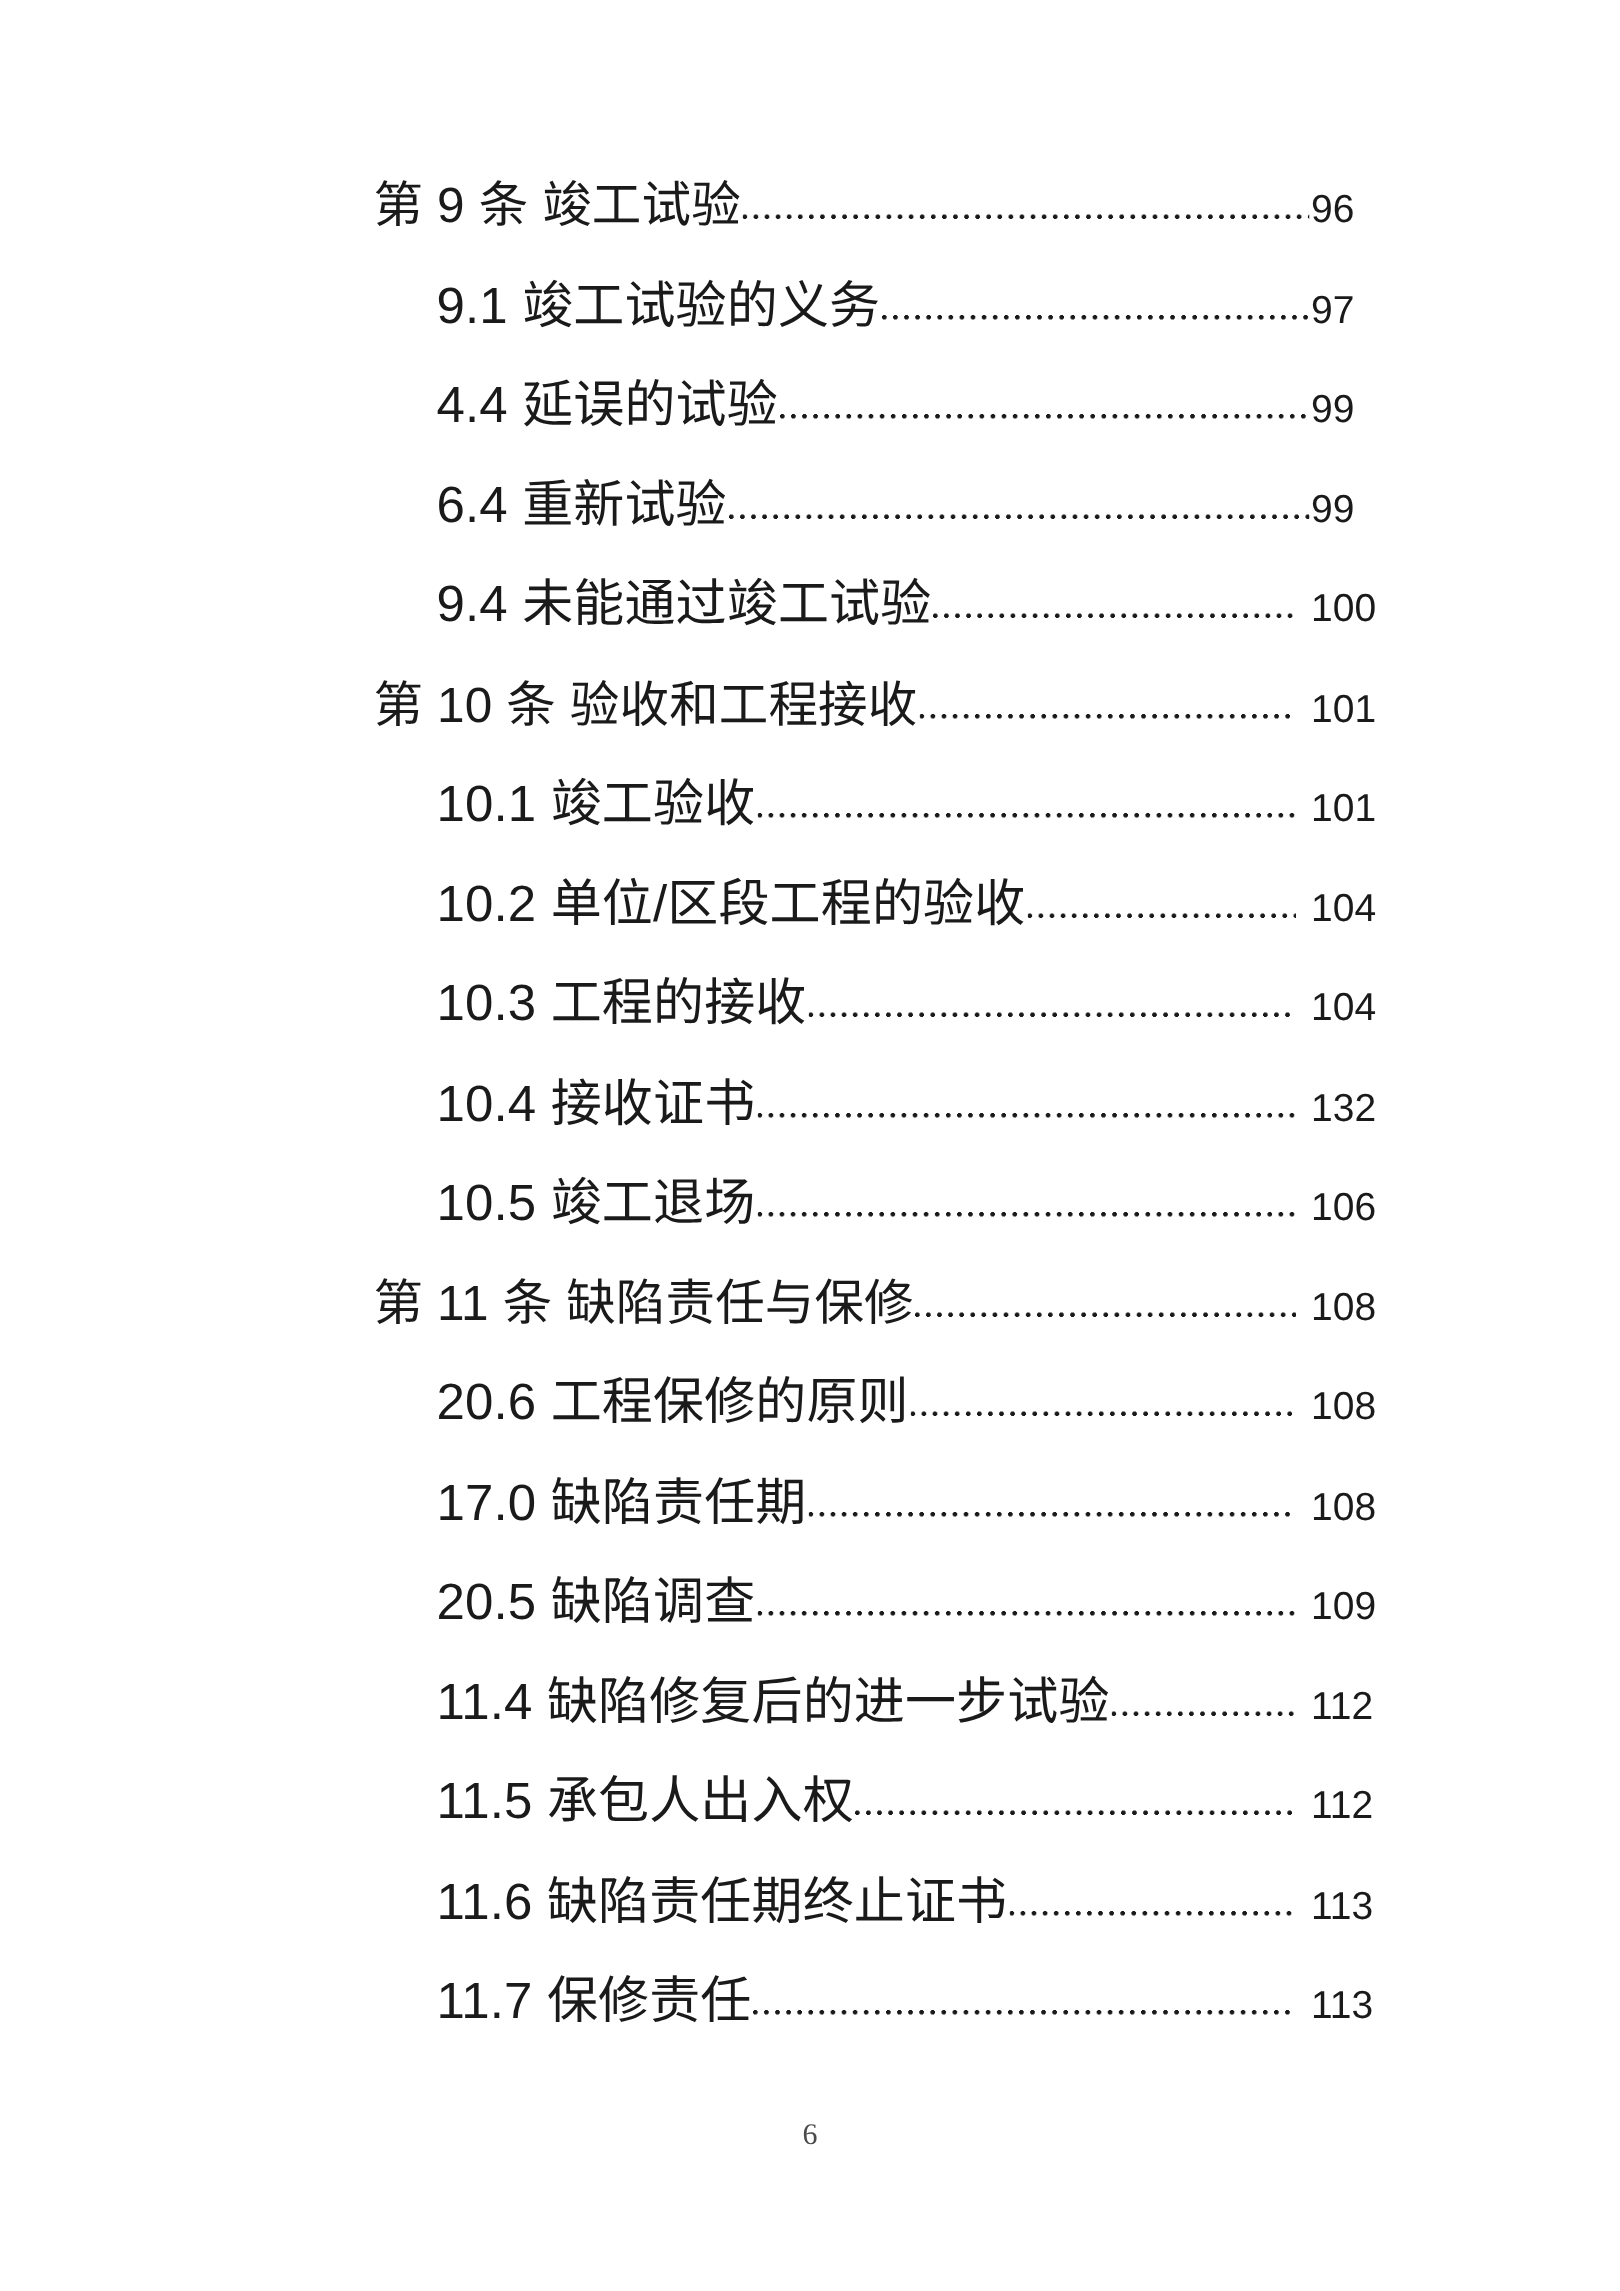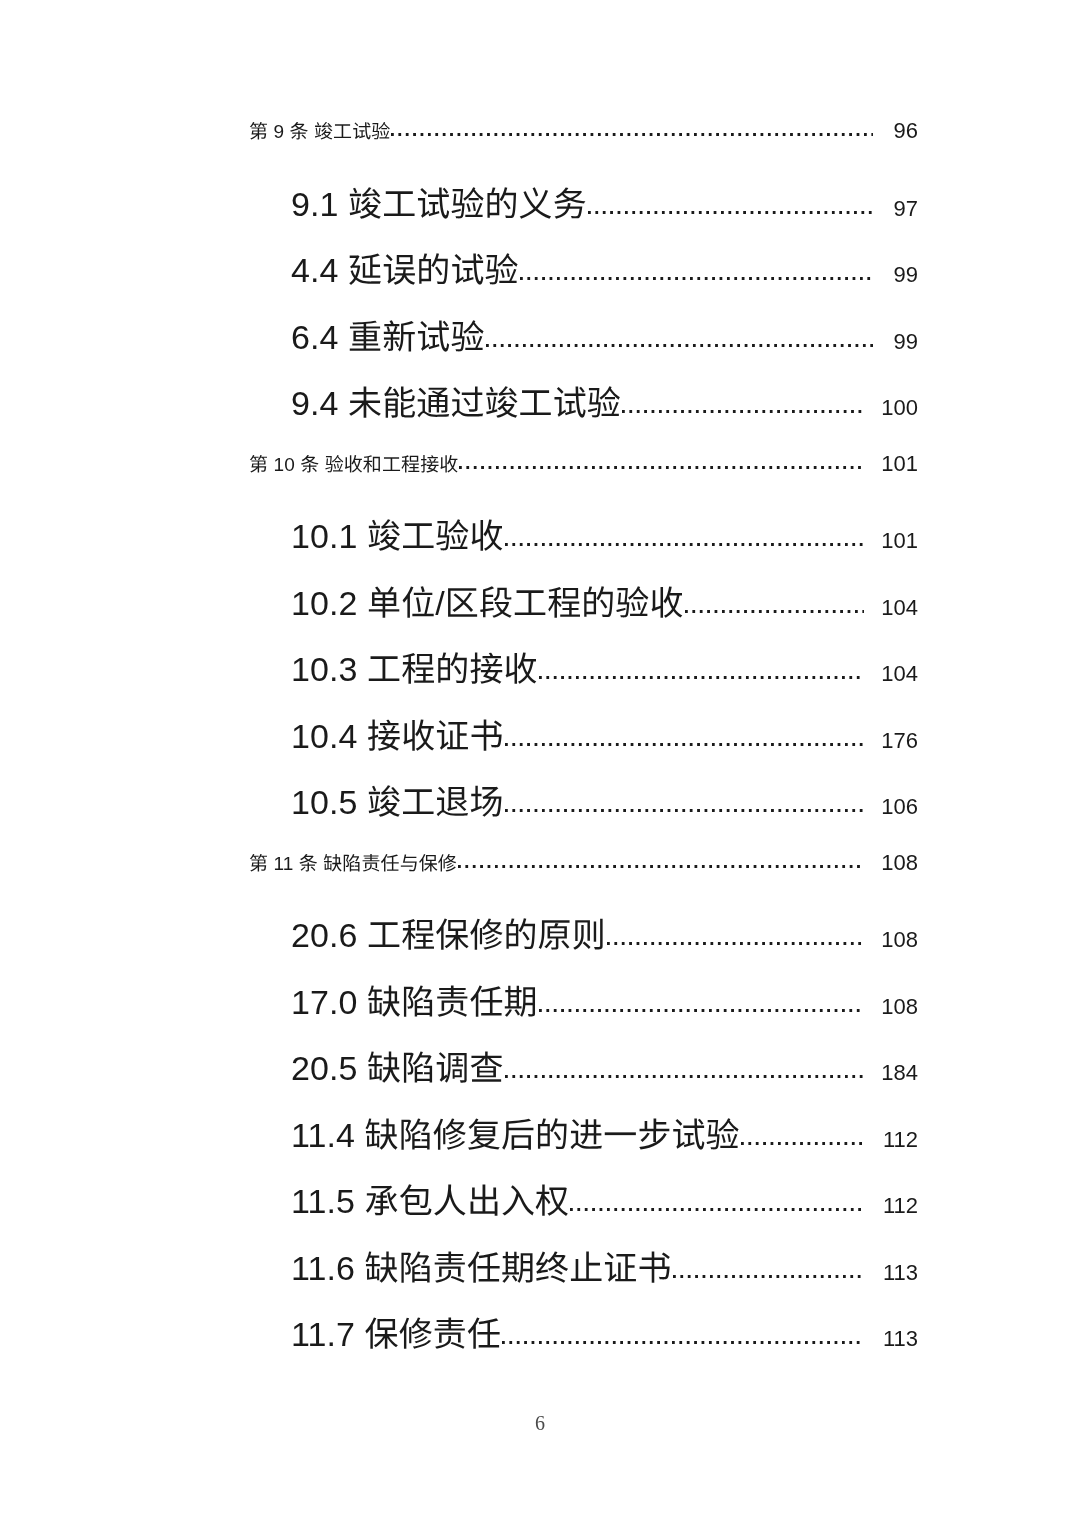--- a/index.html
+++ b/index.html
@@ -41,21 +41,21 @@
   .toc-entry.level-1 { padding-left: 249px; }
   .toc-entry.level-2 { padding-left: 291px; }
 
   .entry-title {
     font-size: 34px;
     line-height: 1;
     letter-spacing: 0.1px;
     flex: 0 0 auto;
   }
 
-  .level-1 .entry-title { font-size: 19px; }
+  .level-1 .entry-title { font-size: 33px; }
 
   
   .leader {
     flex: 1 1 auto;
     min-width: 12px;
     position: relative;
     height: 1em;
     overflow: hidden;
     margin: 0 1px;
   }
@@ -65,24 +65,24 @@
     left: 0;
     right: 0;
     bottom: 0.10em;
     height: 3px;
     background-image: radial-gradient(circle at 1.5px 1.5px, #1a1a1a 1.45px, rgba(0,0,0,0) 1.55px);
     background-size: 7.4px 3px;
     background-repeat: repeat-x;
   }
 
   .entry-page {
-    font-size: 22px;
+    font-size: 26px;
     line-height: 1;
     flex: 0 0 auto;
-    text-align: right;
+    text-align: left;
     min-width: 44px;
   }
 
   
   .entry-page.wide { padding-left: 9px; }
 
   .page-footer {
     position: absolute;
     left: 0;
     right: 0;
@@ -140,21 +140,21 @@
         <span class="entry-page wide">104</span>
       </div>
       <div class="toc-entry level-2">
         <span class="entry-title">10.3  工程的接收</span>
         <span class="leader"></span>
         <span class="entry-page wide">104</span>
       </div>
       <div class="toc-entry level-2">
         <span class="entry-title">10.4  接收证书</span>
         <span class="leader"></span>
-        <span class="entry-page wide">176</span>
+        <span class="entry-page wide">132</span>
       </div>
       <div class="toc-entry level-2">
         <span class="entry-title">10.5  竣工退场</span>
         <span class="leader"></span>
         <span class="entry-page wide">106</span>
       </div>
       <div class="toc-entry level-1">
         <span class="entry-title">第 11 条  缺陷责任与保修</span>
         <span class="leader"></span>
         <span class="entry-page wide">108</span>
@@ -165,21 +165,21 @@
         <span class="entry-page wide">108</span>
       </div>
       <div class="toc-entry level-2">
         <span class="entry-title">17.0  缺陷责任期</span>
         <span class="leader"></span>
         <span class="entry-page wide">108</span>
       </div>
       <div class="toc-entry level-2">
         <span class="entry-title">20.5  缺陷调查</span>
         <span class="leader"></span>
-        <span class="entry-page wide">184</span>
+        <span class="entry-page wide">109</span>
       </div>
       <div class="toc-entry level-2">
         <span class="entry-title">11.4  缺陷修复后的进一步试验</span>
         <span class="leader"></span>
         <span class="entry-page wide">112</span>
       </div>
       <div class="toc-entry level-2">
         <span class="entry-title">11.5  承包人出入权</span>
         <span class="leader"></span>
         <span class="entry-page wide">112</span>

